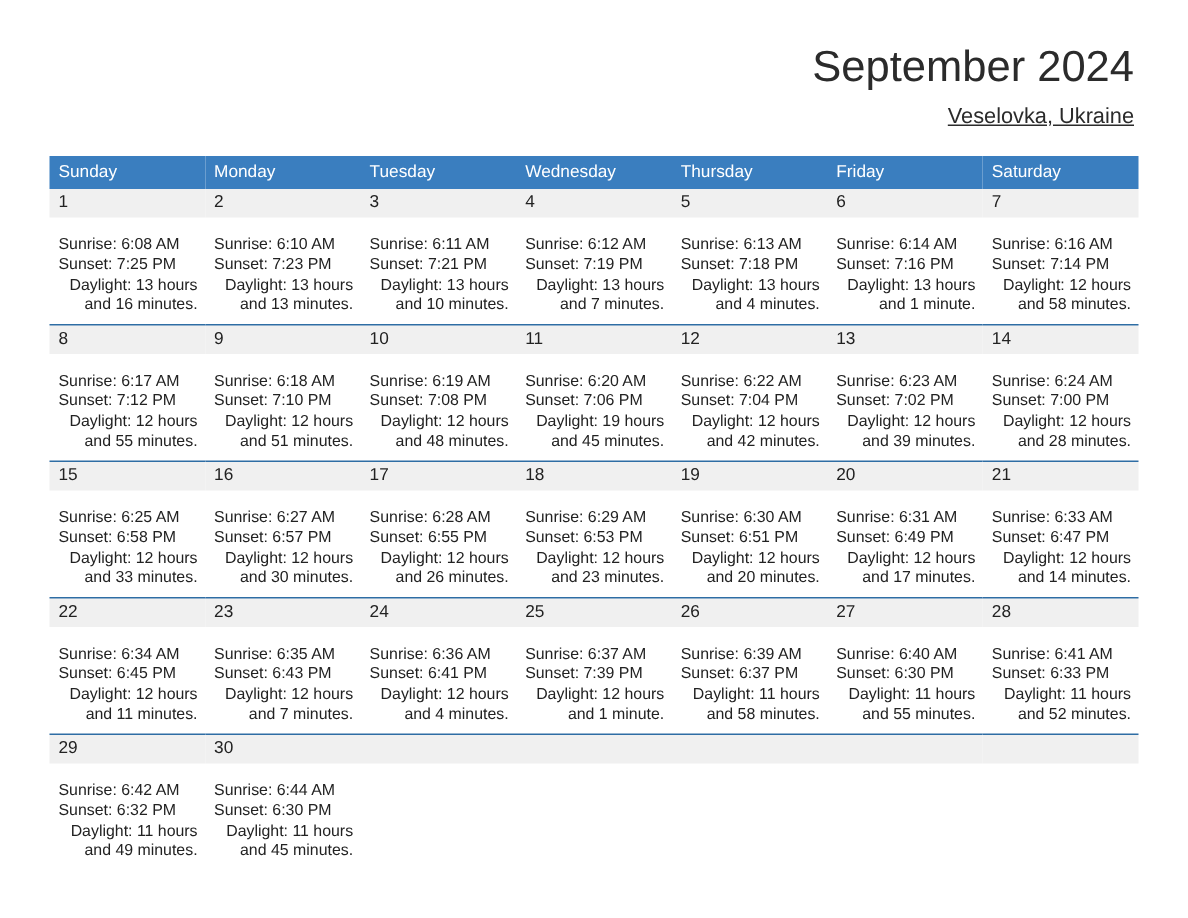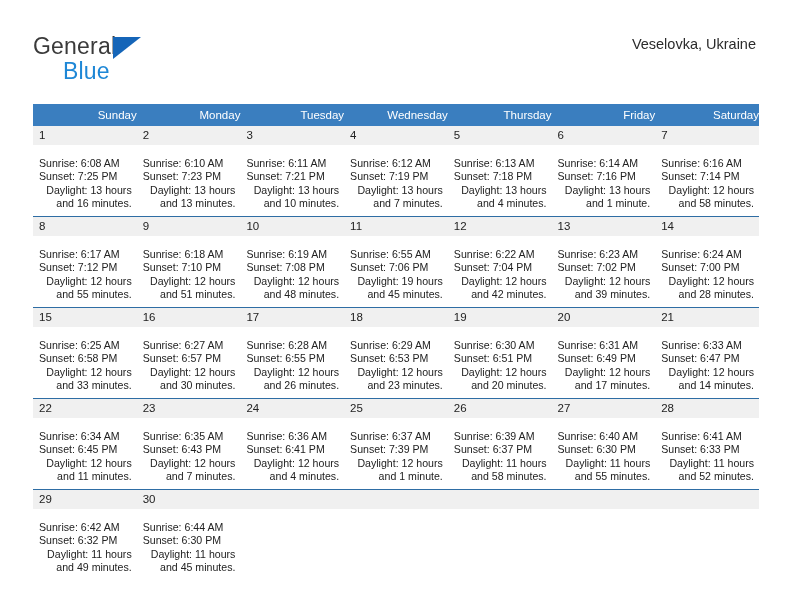--- a/index.html
+++ b/index.html
@@ -81,37 +81,38 @@
     font-weight: normal;
     margin: 0;
     white-space: nowrap;
   }
   .cal-subtitle {
     font-size: 14.5px;
     color: #2b2b2b;
     line-height: 20px;
     margin: 6px 0 8px 0;
     white-space: nowrap;
+    text-decoration: underline;
   }
 
   
   .calendar {
     position: absolute;
     left: 33px;
     top: 104px;
     width: 726px;
     border-collapse: collapse;
     table-layout: fixed;
   }
   .calendar th {
     background: #3a7ebf;
     color: #ffffff;
     font-size: 11.5px;
     font-weight: normal;
-    text-align: right;
+    text-align: left;
     padding: 5px 0 5px 6px;
     height: 12px;
     border: none;
   }
   .calendar td {
     vertical-align: top;
     padding: 0;
     border: none;
     width: 103.71px;
     height: 90px;
@@ -153,27 +154,23 @@
     text-align: right;
   }
 </style>
 </head>
 <body>
 
 <div class="page">
 
   <div class="header">
 
-    <div class="logo">
-      <span class="logo-general">General</span>
-      <span class="logo-triangle"></span>
-      <span class="logo-blue">Blue</span>
-    </div>
 
     <div class="title-block">
+      <h1 class="cal-title">September 2024</h1>
       <div class="cal-subtitle">Veselovka, Ukraine</div>
     </div>
 
   </div>
 
   <table class="calendar">
     <thead>
       <tr>
         <th>Sunday</th>
         <th>Monday</th>
@@ -285,21 +282,21 @@
                 <div>Sunrise: 6:19 AM</div>
                 <div>Sunset: 7:08 PM</div>
                 <div class="wrap">Daylight: 12 hours and 48 minutes.</div>
               </div>
             </div>
           </td>
           <td>
             <div class="cell-inner">
               <div class="daynum">11</div>
               <div class="details">
-                <div>Sunrise: 6:55 AM</div>
+                <div>Sunrise: 6:20 AM</div>
                 <div>Sunset: 7:06 PM</div>
                 <div class="wrap">Daylight: 19 hours and 45 minutes.</div>
               </div>
             </div>
           </td>
           <td>
             <div class="cell-inner">
               <div class="daynum">12</div>
               <div class="details">
                 <div>Sunrise: 6:22 AM</div>

